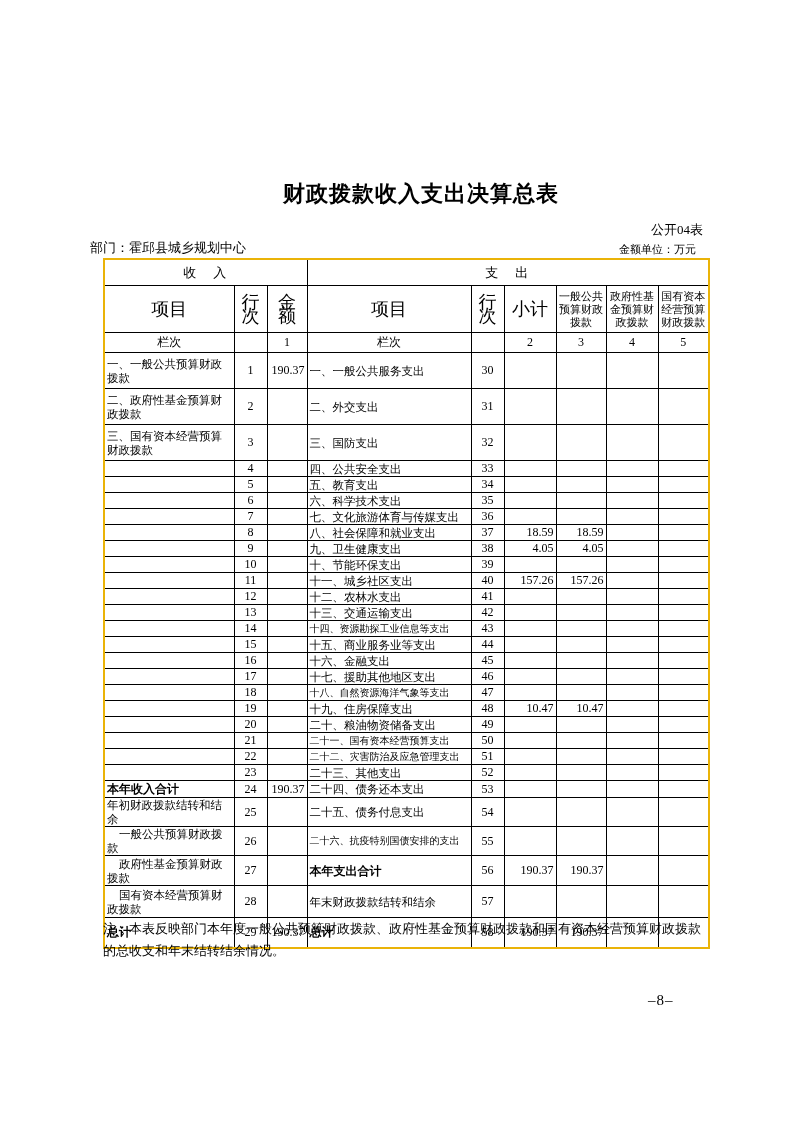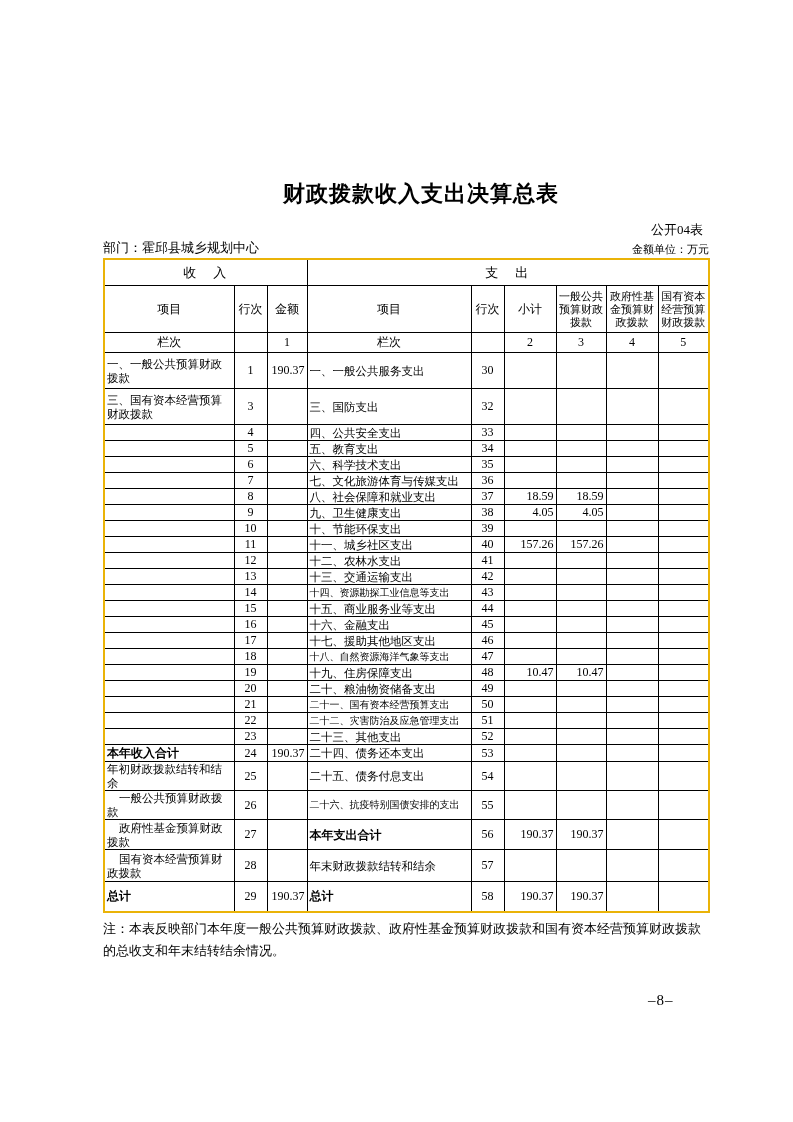--- a/index.html
+++ b/index.html
@@ -2,31 +2,31 @@
 <html><head>
 <meta charset="utf-8">
 <style>
   html,body{margin:0;padding:0;background:#ffffff;}
   .page{position:relative;width:793px;height:1122px;background:#ffffff;
         font-family:"Liberation Serif","DejaVu Serif",serif;color:#000;overflow:hidden;}
   .title{position:absolute;left:118px;top:179px;width:606px;text-align:center;
          font-family:"Liberation Sans","DejaVu Sans",sans-serif;font-weight:bold;
          font-size:22px;letter-spacing:1px;}
   .form-label{position:absolute;left:103px;top:221px;width:600px;text-align:right;font-size:13px;}
-  .meta-row{position:absolute;left:103px;top:239px;width:606px;display:flex;
+  .meta-row{position:absolute;left:90px;top:239px;width:606px;display:flex;
             justify-content:space-between;align-items:flex-end;}
   .dept{font-size:13px;}
   .unit{font-size:11px;}
   table.fin{position:absolute;left:103px;top:258px;width:606px;border-collapse:collapse;
             table-layout:fixed;border:2px solid #eab308;}
   table.fin th,table.fin td{border:1px solid #000;padding:0 2px;overflow:hidden;
             font-weight:normal;vertical-align:middle;}
   .sec{font-size:13px;text-align:center;height:25px;letter-spacing:2px;}
   tr.colhead{height:47px;}
-  tr.colhead th{font-size:12px;text-align:center;line-height:14px;}
+  tr.colhead th{font-size:18px;text-align:center;line-height:14px;}
   tr.colhead th.wrap3{font-size:11px;line-height:13px;padding:0 1px;}
   tr.lanci{height:20px;}
   tr.lanci th{font-size:12px;text-align:center;}
   td.item{font-size:11.5px;text-align:left;line-height:14px;padding:0 1px;}
   td.item.fit{font-size:10px;white-space:nowrap;}
   .c{text-align:left;}
   .b{font-weight:bold !important;font-size:12px !important;}
   .ind{text-indent:12px;}
   td.ln{text-align:center;font-size:12px;}
   td.num{text-align:right;font-size:12px;padding-right:3px;}
@@ -94,20 +94,31 @@
           <td class="ln">1</td>
           <td class="num">190.37</td>
           <td class="item">一、一般公共服务支出</td>
           <td class="ln">30</td>
           <td class="num"></td>
           <td class="num"></td>
           <td class="num"></td>
           <td class="num"></td>
         </tr>
         <tr style="height: 36px;">
+          <td class="item">二、政府性基金预算财政拨款</td>
+          <td class="ln">2</td>
+          <td class="num"></td>
+          <td class="item">二、外交支出</td>
+          <td class="ln">31</td>
+          <td class="num"></td>
+          <td class="num"></td>
+          <td class="num"></td>
+          <td class="num"></td>
+        </tr>
+        <tr style="height: 36px;">
           <td class="item">三、国有资本经营预算财政拨款</td>
           <td class="ln">3</td>
           <td class="num"></td>
           <td class="item">三、国防支出</td>
           <td class="ln">32</td>
           <td class="num"></td>
           <td class="num"></td>
           <td class="num"></td>
           <td class="num"></td>
         </tr>

